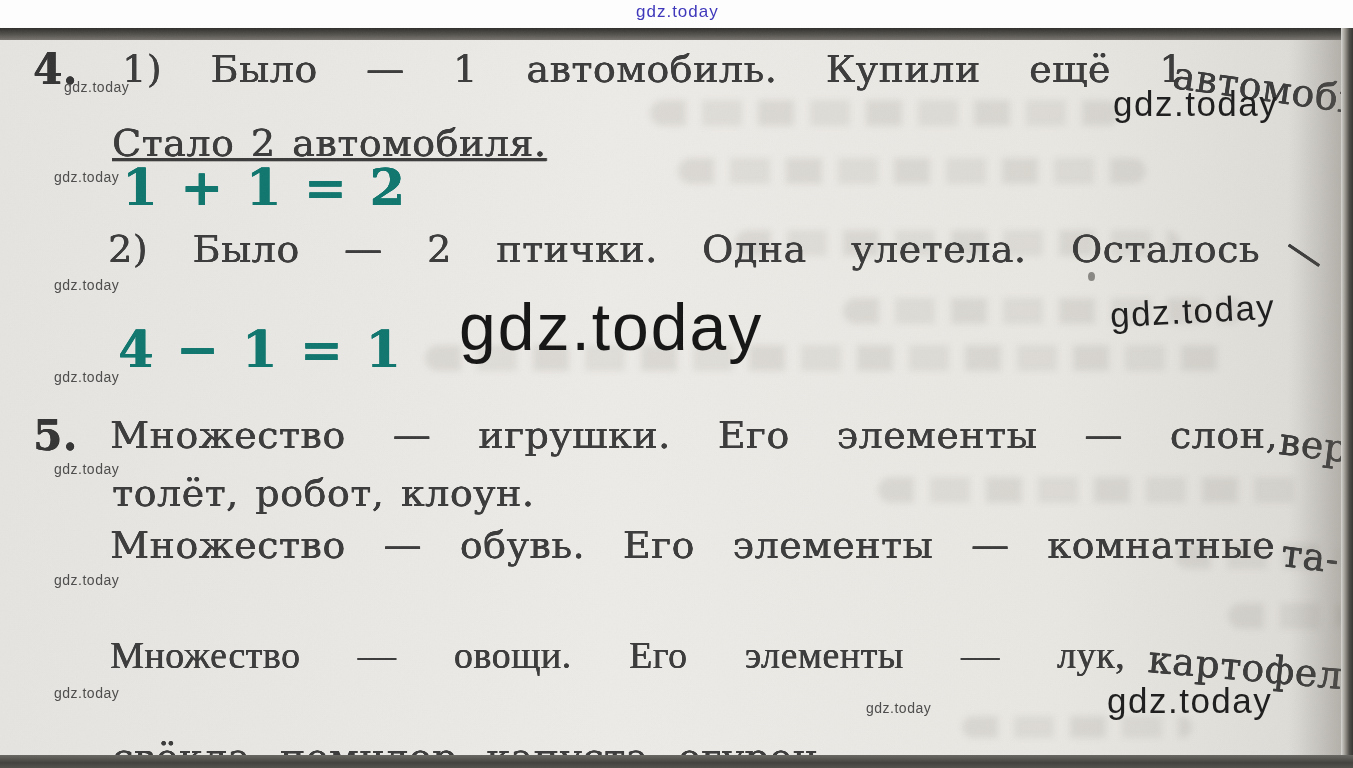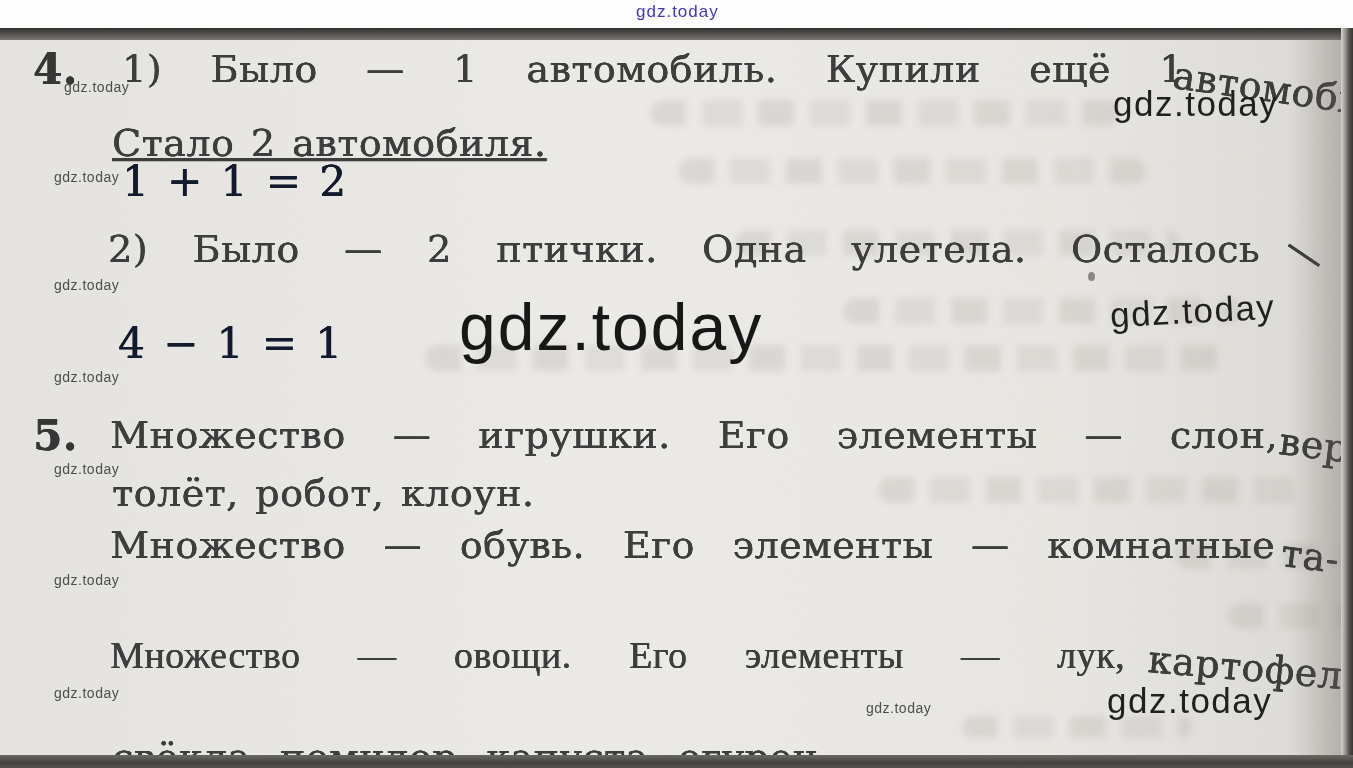--- a/index.html
+++ b/index.html
@@ -16,21 +16,21 @@
               background:linear-gradient(90deg,#d9d7d3,#99968f 35%,#514f4a 70%,#3a3835);}
   .right-shadow{position:absolute;left:1288px;top:40px;width:53px;height:715px;
                 background:linear-gradient(90deg,rgba(0,0,0,0),rgba(100,95,88,.16) 60%,rgba(115,110,102,.32));}
   .noise{position:absolute;left:0;top:28px;width:1353px;height:727px;opacity:.5;pointer-events:none;}
   
   .bt{position:absolute;font-family:"DejaVu Serif","Liberation Serif",serif;
       font-size:38px;line-height:1.15;color:var(--ink,#3b3b3b);white-space:nowrap;
       text-shadow:.4px 0 currentColor,0 .3px currentColor;letter-spacing:.5px;word-spacing:4px;}
   .just{white-space:normal;text-align:justify;text-align-last:justify;}
   .num{font-weight:bold;font-size:42px;color:#343434;}
-  .formula{font-weight:normal;font-size:42px;letter-spacing:1px;word-spacing:3px;color:#0f172a;}
+  .formula{font-weight:bold;font-size:51px;letter-spacing:1px;word-spacing:3px;color:#0f766e;}
   .tail{transform-origin:left top;}
   .rot8{transform:rotate(8deg);}
   .rot7{transform:rotate(7deg);}
   .rot5{transform:rotate(5deg);}
   .dashline{transform:rotate(34deg);font-size:40px;}
   
   .wm{position:absolute;font-family:"Liberation Sans",sans-serif;font-weight:300;
       letter-spacing:1px;white-space:nowrap;}
   .wm-top{left:636px;top:2px;font-size:17px;color:var(--accent,#3f38bb);}
   .wm-s{font-size:14px;color:var(--wm_gray,#4c4c4c);letter-spacing:.5px;}

